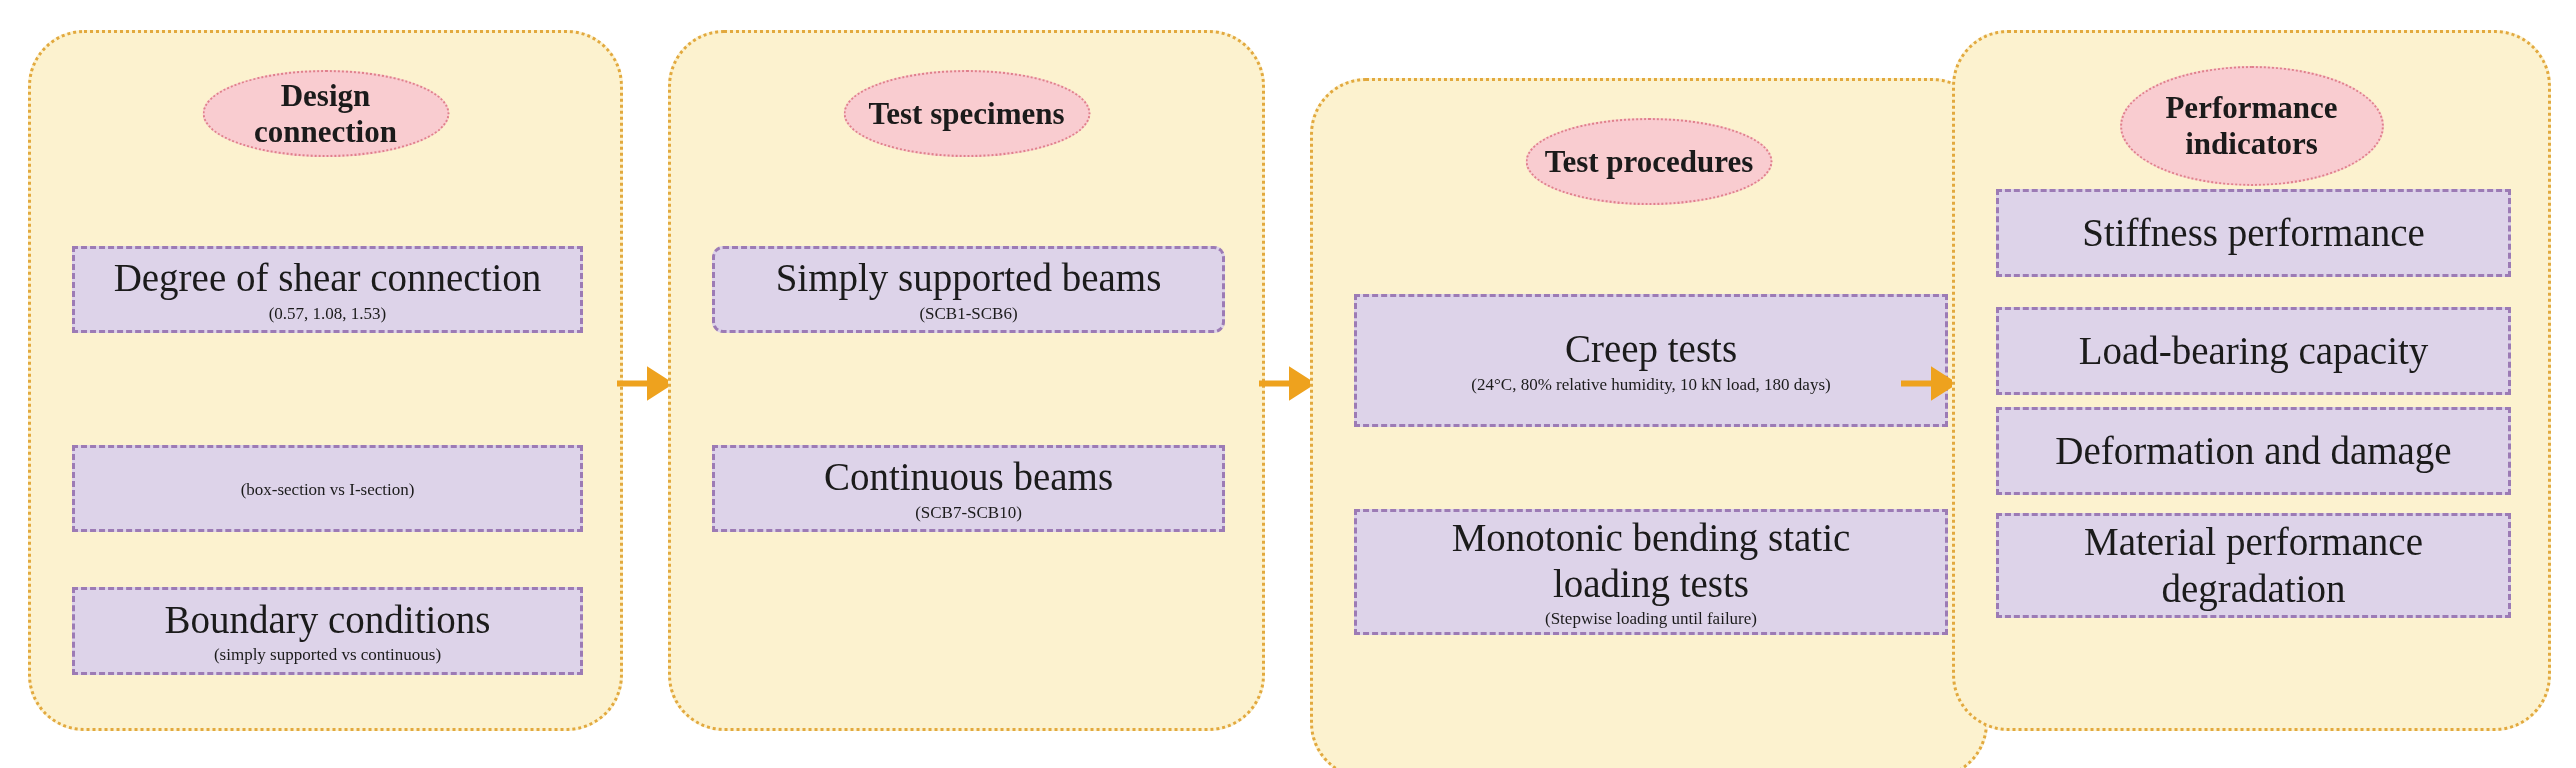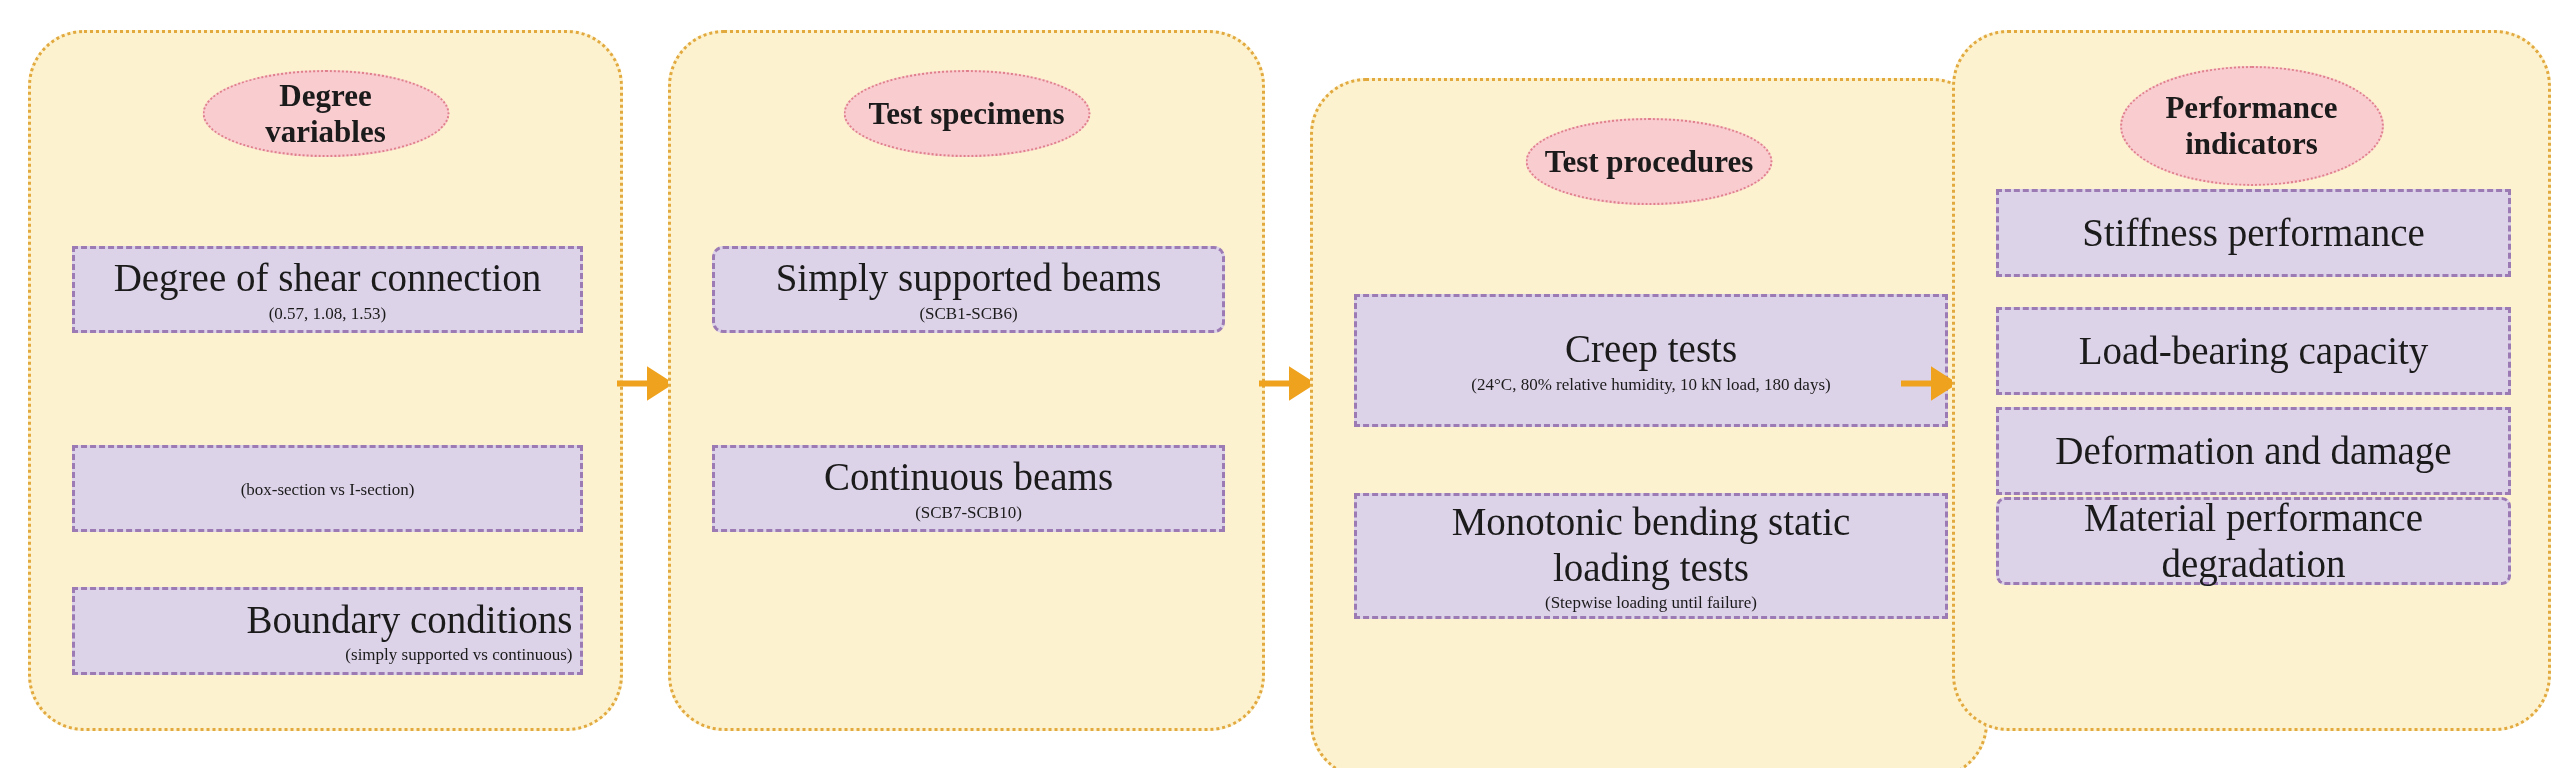--- a/index.html
+++ b/index.html
@@ -58,47 +58,47 @@
     padding:3px 7.5px;
   }
   .box-title{font-size:39px;line-height:1.18;}
   .box-sub{font-size:17px;line-height:1.25;margin-top:1.5px;}
   .w-narrow .box-title{max-width:464px;}
   .w-narrow-sub .box-sub{max-width:494px;}
 
   
   #panel-1 .b1{top:213px;height:87px;}
   #panel-1 .b2{top:412px;height:87px;}
-  #panel-1 .b3{top:554px;height:88px;align-items:flex-end;}
+  #panel-1 .b3{top:554px;height:88px;}
   #panel-2 .b1{top:213px;height:87px;border-radius:11px;}
   #panel-2 .b2{top:412px;height:87px;}
   #panel-3 .b1{top:213px;height:133px;}
-  #panel-3 .b2{top:412px;height:126px;}
+  #panel-3 .b2{top:428px;height:126px;}
   #panel-4 .b1{top:156px;height:88px;}
   #panel-4 .b2{top:274px;height:88px;}
   #panel-4 .b3{top:374px;height:88px;}
-  #panel-4 .b4{top:464px;height:88px;border-radius:9px;}
+  #panel-4 .b4{top:480px;height:105px;}
   #panel-4 .b5{top:593px;height:88px;}
 
   .arrow{
     position:absolute;top:361px;width:57px;height:45px;
     color:var(--arrow);
   }
   #arrow-1{left:617px;}
   #arrow-2{left:1259px;}
   #arrow-3{left:1901px;}
 </style>
 </head>
 <body>
 
 <div class="canvas">
 
   <section class="panel" id="panel-1">
     <div class="ellipse">
-      <span>Degree variables</span>
+      <span>Design connection</span>
     </div>
     <div class="box b1">
       <div class="box-title">Degree of shear connection</div>
       <div class="box-sub">(0.57, 1.08, 1.53)</div>
     </div>
     <div class="box b2">
       <div class="box-sub">(box-section vs I-section)</div>
     </div>
     <div class="box b3">
       <div class="box-title">Boundary conditions</div>

